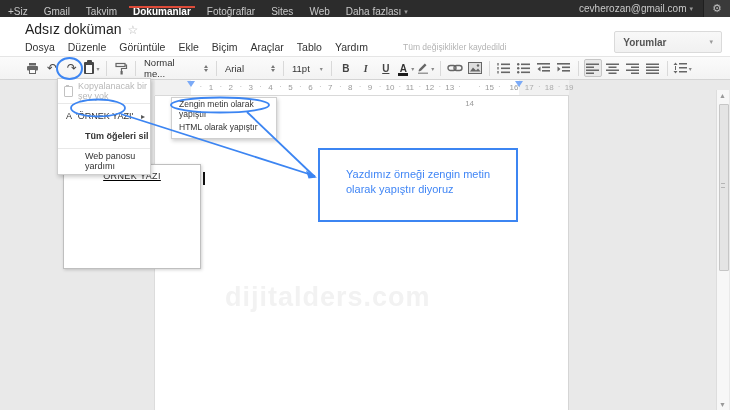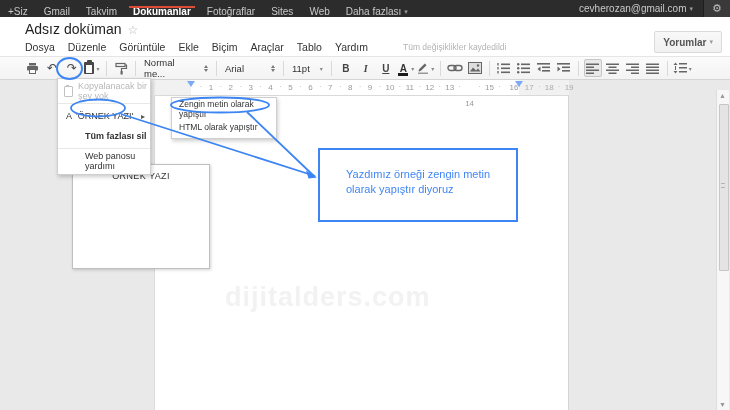--- a/index.html
+++ b/index.html
@@ -16,21 +16,21 @@
   .tb-account{font-size:10px;color:#c9c9c9;display:flex;align-items:center;padding:0 10px;}
   .tb-gear{width:26px;background:#3a3a3a;border-left:1px solid #1f1f1f;display:flex;align-items:center;justify-content:center;color:#bfbfbf;font-size:11px;cursor:pointer;}
   
   .header{position:absolute;left:0;top:17px;width:730px;height:39px;background:#fff;z-index:9;}
   .doc-title{position:absolute;left:25px;top:4px;font-size:14px;color:#222;}
   .doc-star{font-size:12px;color:#b5b5b5;margin-left:6px;cursor:pointer;}
   .menurow{position:absolute;left:25px;top:24px;display:flex;gap:13px;}
   .menu-item{font-size:10.5px;color:#333;cursor:pointer;}
   .save-status{font-size:8.5px;color:#b3b3b3;margin-left:22px;align-self:center;}
   .hdr-buttons{position:absolute;right:8px;top:14px;display:flex;gap:6px;}
-  .btn{height:20px;display:flex;align-items:center;border-radius:2px;font-size:10px;font-weight:bold;cursor:pointer;}
+  .btn{height:20px;display:flex;align-items:center;border-radius:2px;font-size:10px;font-weight:bold;cursor:pointer;gap:40px;}
   .btn-comments{background:linear-gradient(#f8f8f8,#f1f1f1);border:1px solid #dadada;color:#555;padding:0 8px;}
   .btn-comments .tb-caret{color:#999;}
   .btn-share{background:linear-gradient(#4d90fe,#4787ed);border:1px solid #3079ed;color:#fff;padding:0 9px;gap:4px;}
   
   .toolbar{position:absolute;left:0;top:56px;width:730px;height:24px;background:linear-gradient(#fbfbfb,#f3f3f3);
            border-top:1px solid #e5e5e5;border-bottom:1px solid #d4d4d4;display:flex;align-items:center;padding-left:22px;box-sizing:border-box;z-index:9;}
   .tbtn{height:18px;min-width:18px;display:flex;align-items:center;justify-content:center;margin:0 1px;border-radius:2px;cursor:pointer;color:#555;}
   .tbtn.active{border:1px solid #c6c6c6;background:#e9e9e9;box-sizing:border-box;}
   .tsep{width:1px;height:15px;background:#d9d9d9;margin:0 4px;}
   .tsel{font-size:9.5px;color:#333;display:flex;align-items:center;gap:8px;padding:0 4px;height:18px;cursor:pointer;}
@@ -74,21 +74,21 @@
   .cm-clip{position:absolute;left:6px;top:5px;width:7px;height:9px;border:1px solid #c2c2c2;border-radius:1px;}
   .cm-clip::before{content:"";position:absolute;top:-2px;left:1px;width:3px;height:2px;background:#c2c2c2;}
   .cm-sep{height:1px;background:#e8e8e8;margin:2px 0;}
   .cm-copied{padding-left:8px;gap:4px;}
   .cm-arrow{position:absolute;right:5px;font-size:8px;color:#555;}
   .cm-bold{font-weight:bold;padding-left:27px;}
   .cm-plain{padding-left:27px;}
   .sub-menu{left:171px;top:97px;width:106px;padding:2px 0;}
   .sm-item{height:18px;display:flex;align-items:center;padding-left:7px;font-size:8.5px;color:#333;cursor:pointer;}
   
-  .preview-box{position:absolute;left:72px;top:164px;width:136px;height:103px;background:#fff;border:1px solid #bfbfbf;box-shadow:1px 1px 3px rgba(0,0,0,.18);z-index:30;text-align:center;}
+  .preview-box{position:absolute;left:63px;top:164px;width:136px;height:103px;background:#fff;border:1px solid #bfbfbf;box-shadow:1px 1px 3px rgba(0,0,0,.18);z-index:30;text-align:center;text-decoration:underline;}
   .preview-text{margin-top:6px;font-size:9px;color:#333;letter-spacing:.4px;}
   
   .anno-overlay{position:absolute;left:0;top:0;width:730px;height:410px;z-index:50;pointer-events:none;}
   .anno-box{position:absolute;left:318px;top:148px;width:196px;height:70px;background:#fff;border:2px solid #3c85f2;z-index:45;box-sizing:content-box;}
   .anno-text{margin:17px 10px 0 26px;font-size:11px;line-height:1.32;color:#4186f5;}
 </style>
 </head>
 <body>
 
 <div class="topbar">
@@ -364,21 +364,21 @@
   <div class="cm-item cm-empty">
     <span class="cm-clip"></span>
     <span>Kopyalanacak bir şey yok</span>
   </div>
   <div class="cm-sep"></div>
   <div class="cm-item cm-copied">
     <span>A</span>
     <span>'ÖRNEK YAZI'</span>
     <span class="cm-arrow">▸</span>
   </div>
-  <div class="cm-item cm-bold">Tüm fazlası sil</div>
+  <div class="cm-item cm-bold">Tüm öğeleri sil</div>
   <div class="cm-sep"></div>
   <div class="cm-item cm-plain">Web panosu yardımı</div>
 </div>
 
 <div class="menu-panel sub-menu">
   <div class="sm-item">Zengin metin olarak yapıştır</div>
   <div class="sm-item">HTML olarak yapıştır</div>
 </div>
 
 <div class="preview-box">

